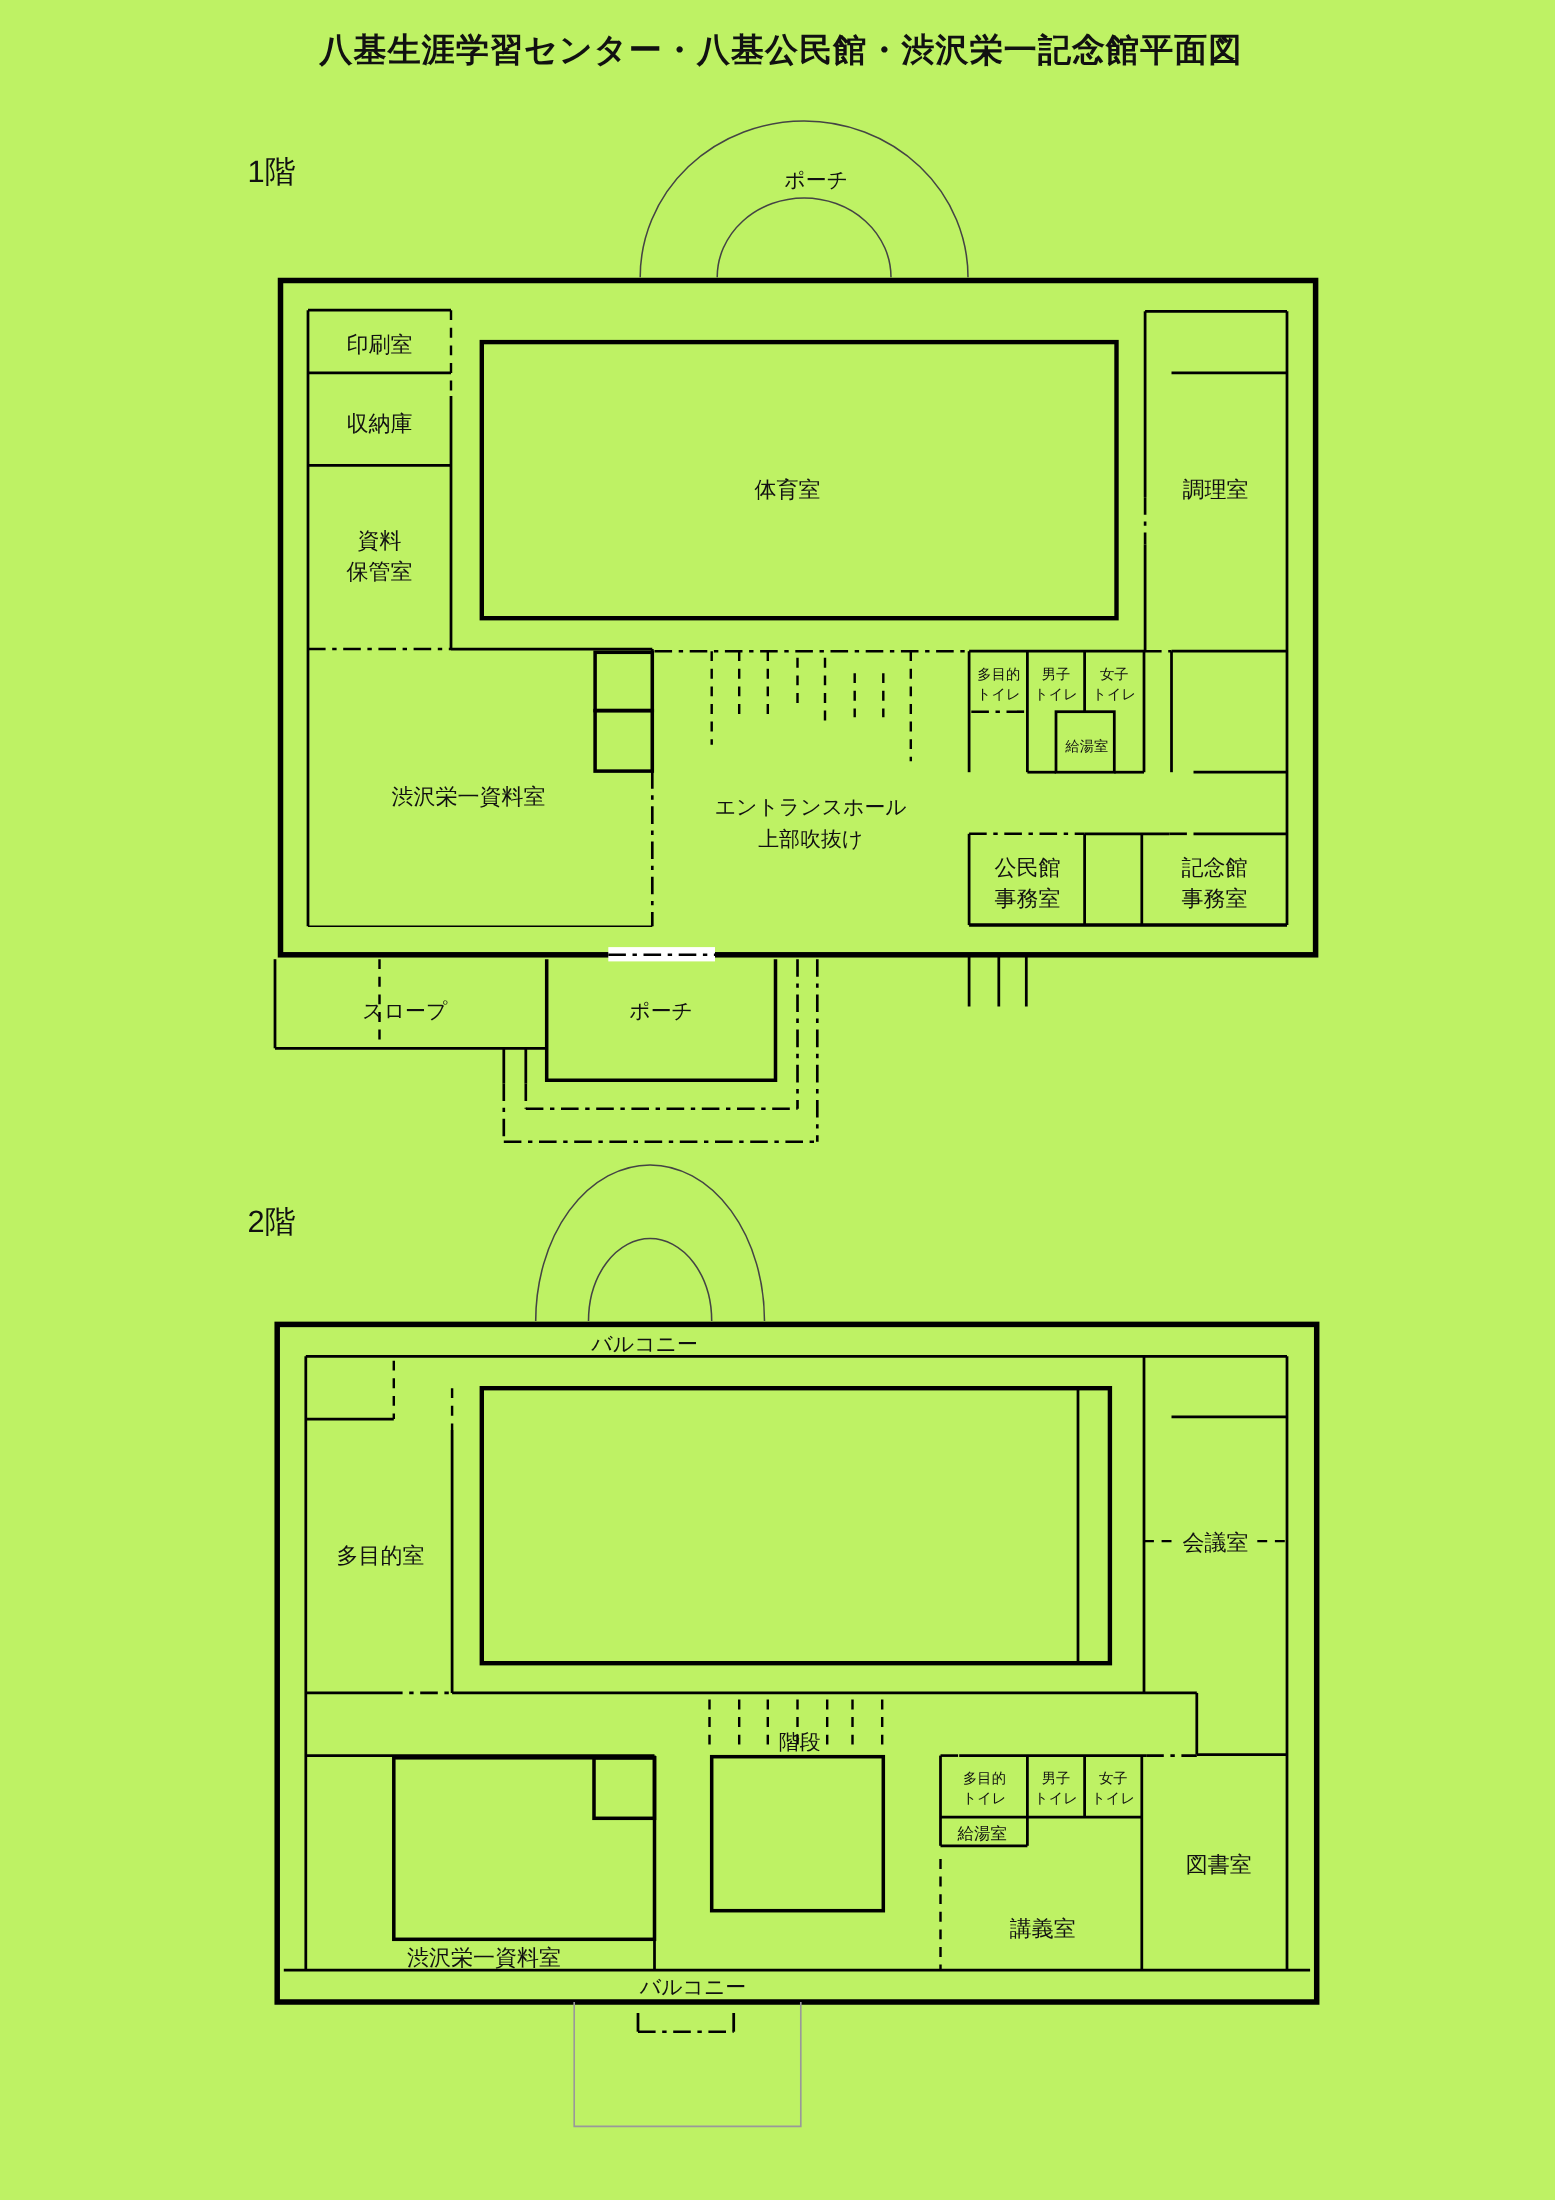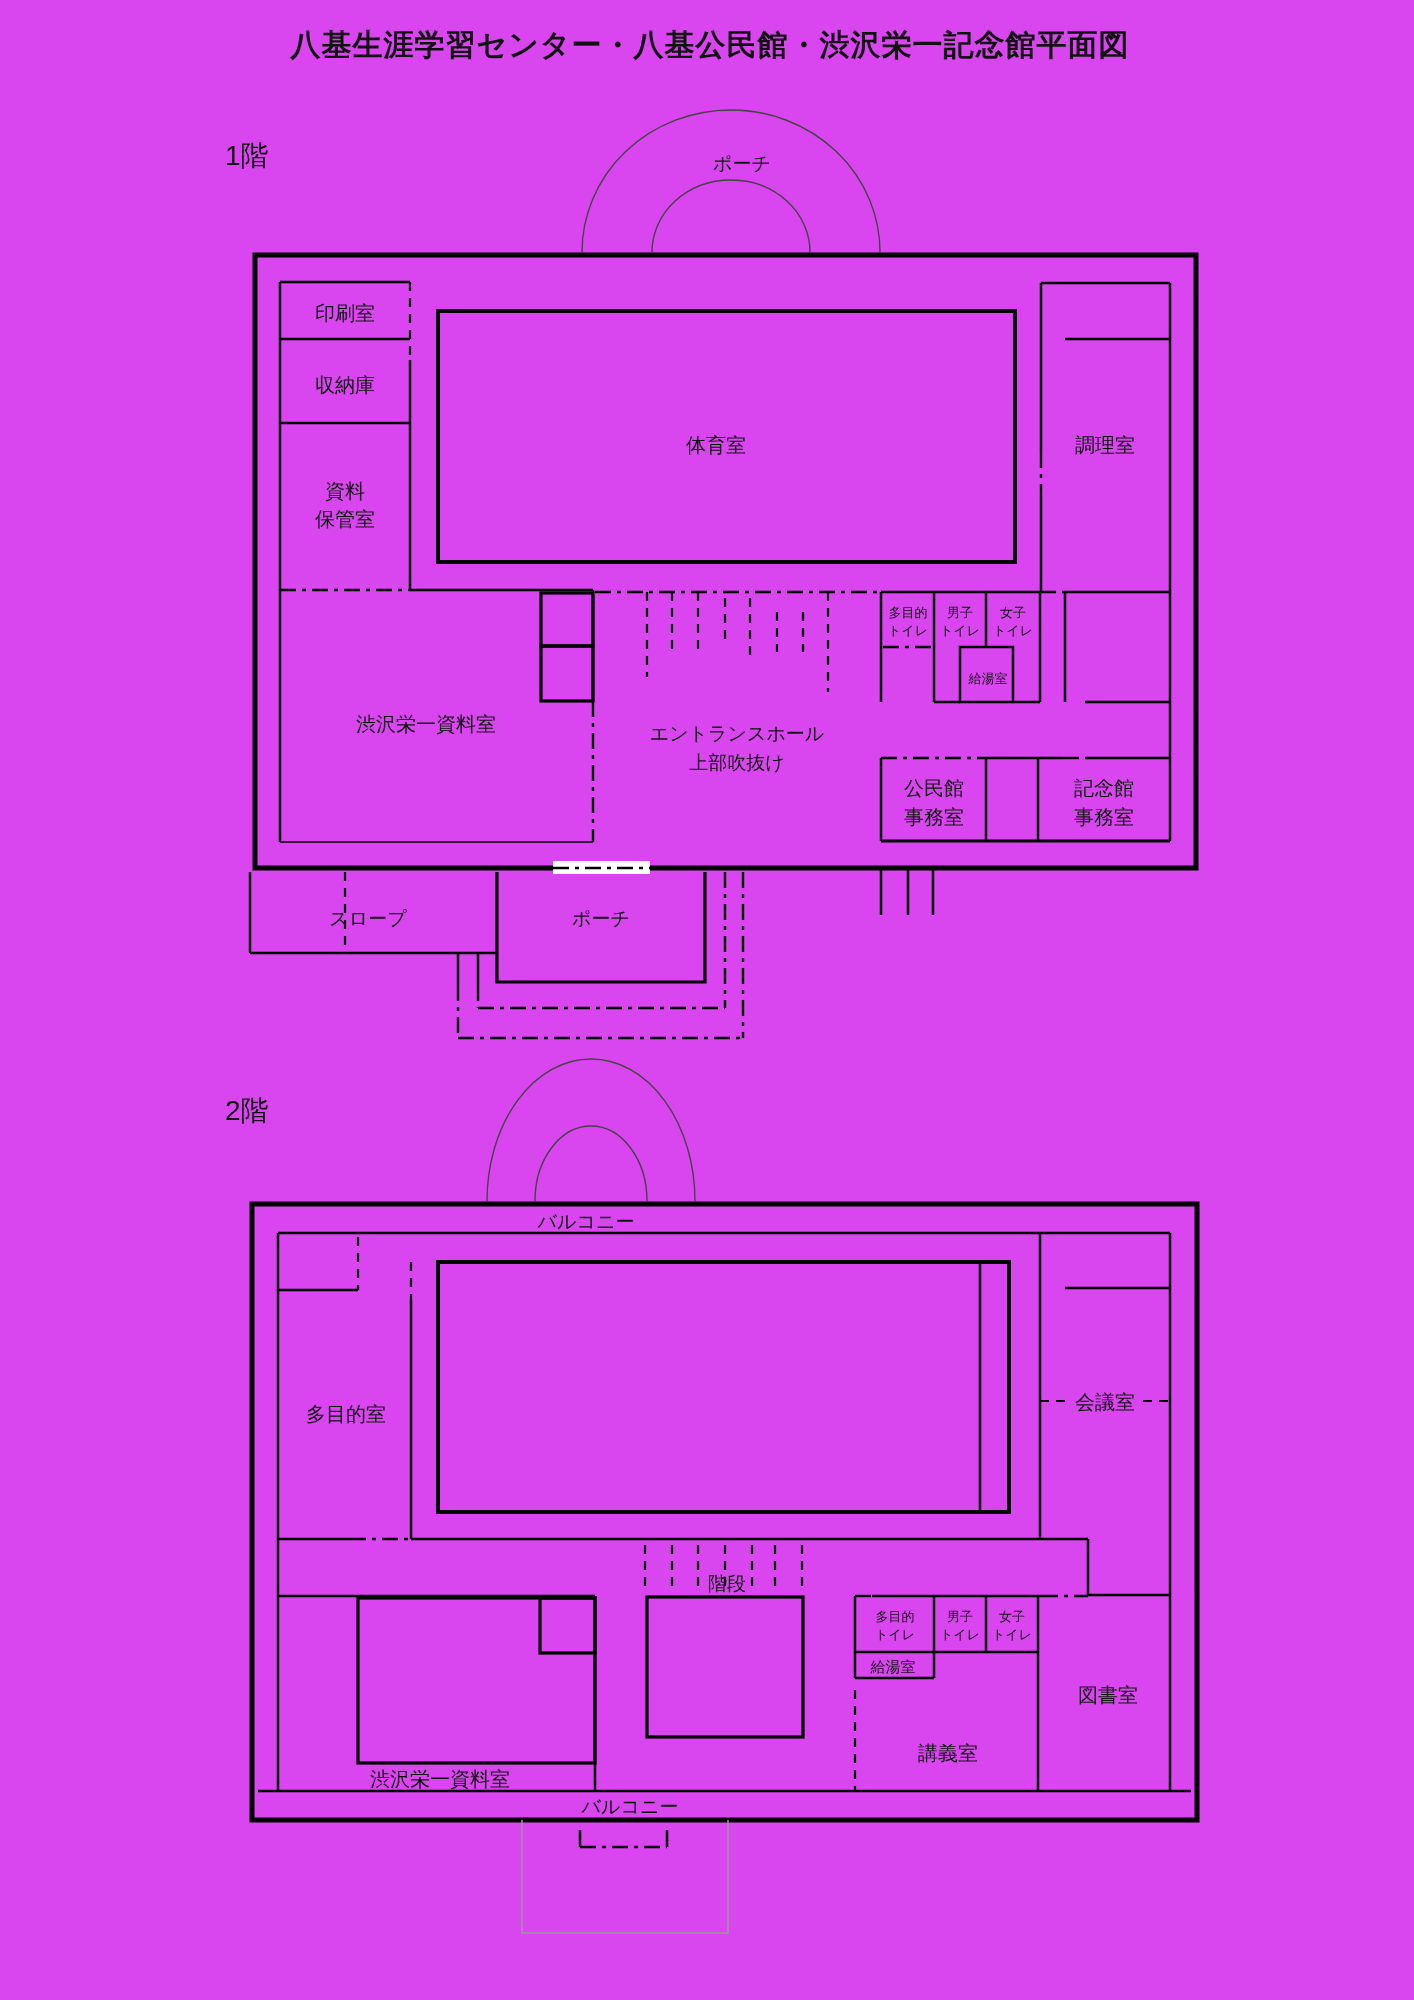--- a/index.html
+++ b/index.html
@@ -1,16 +1,16 @@
 <!DOCTYPE html>
 <html><head>
 <meta charset="utf-8">
 <style>
   html,body{margin:0;padding:0;background:#ffffff;}
-  .page{width:1414px;height:2000px;background:#d946ef;position:relative;font-family:"Liberation Sans",sans-serif;}
+  .page{width:1414px;height:2000px;background:#bef264;position:relative;font-family:"Liberation Sans",sans-serif;}
   svg{display:block;}
   text{fill:#111;font-family:"Liberation Sans","DejaVu Sans",sans-serif;}
   .title{font-size:30px;font-weight:bold;letter-spacing:1px;}
   .floor{font-size:28px;}
   .room{font-size:20px;}
   .mid{font-size:19px;}
   .small{font-size:13px;}
   .sm15{font-size:15px;}
   .wall{stroke:#000;stroke-width:5;fill:none;}
   .ln{stroke:#000;stroke-width:2.5;fill:none;}

